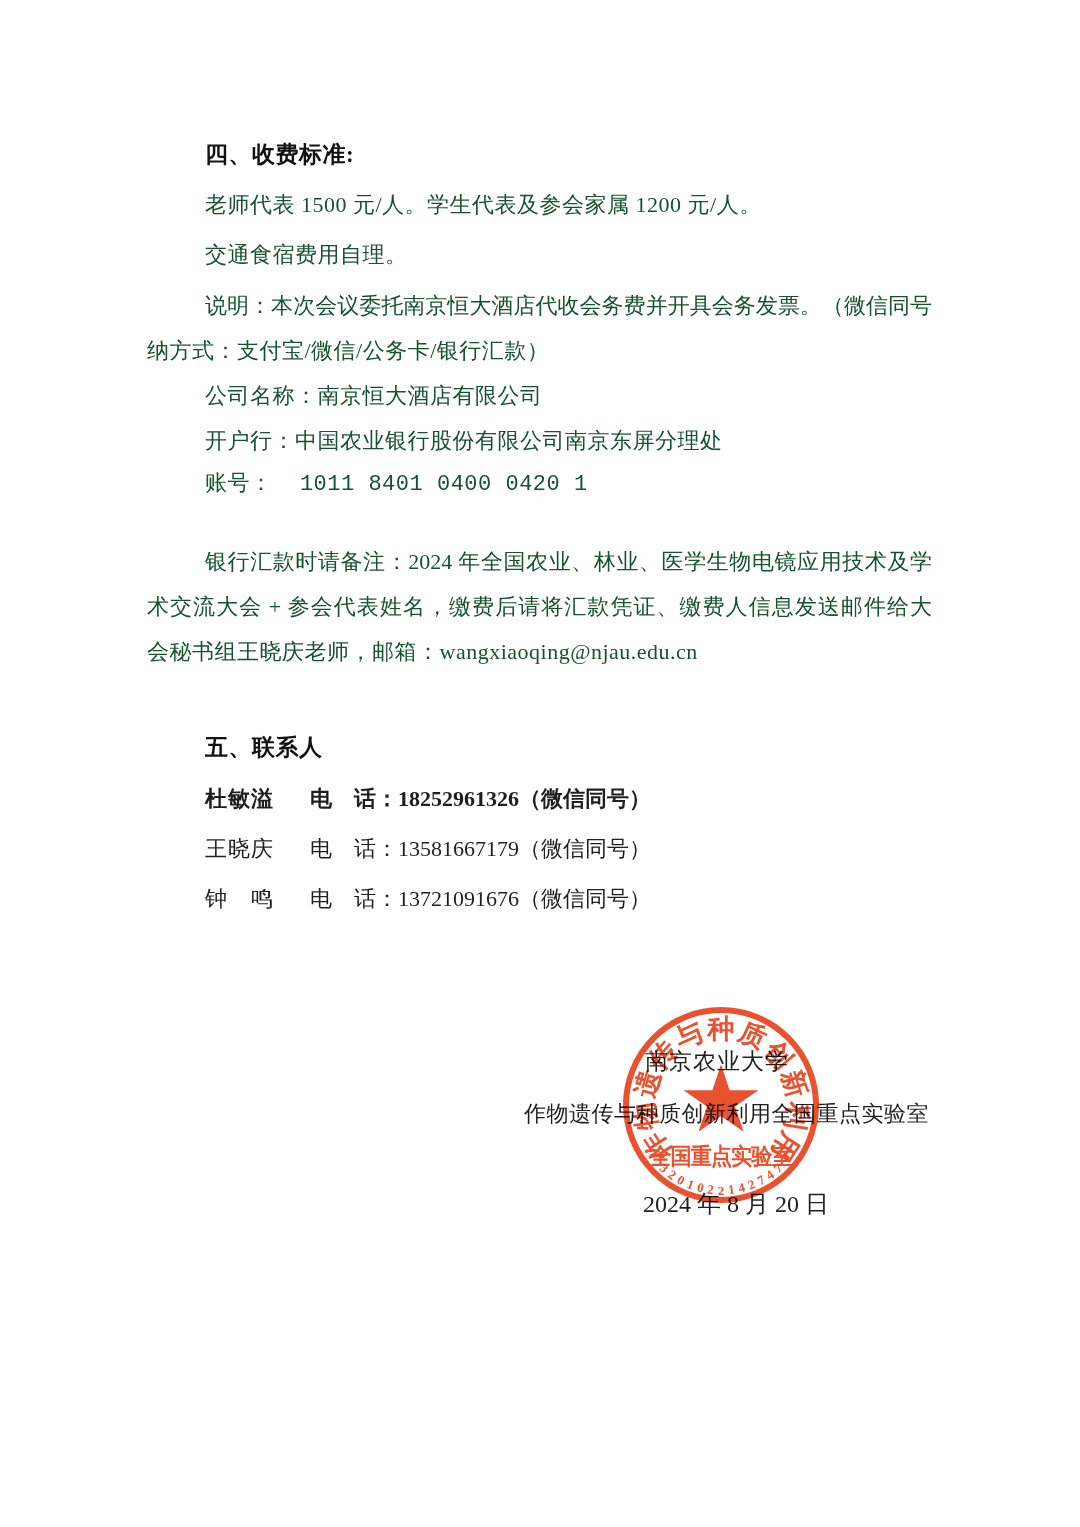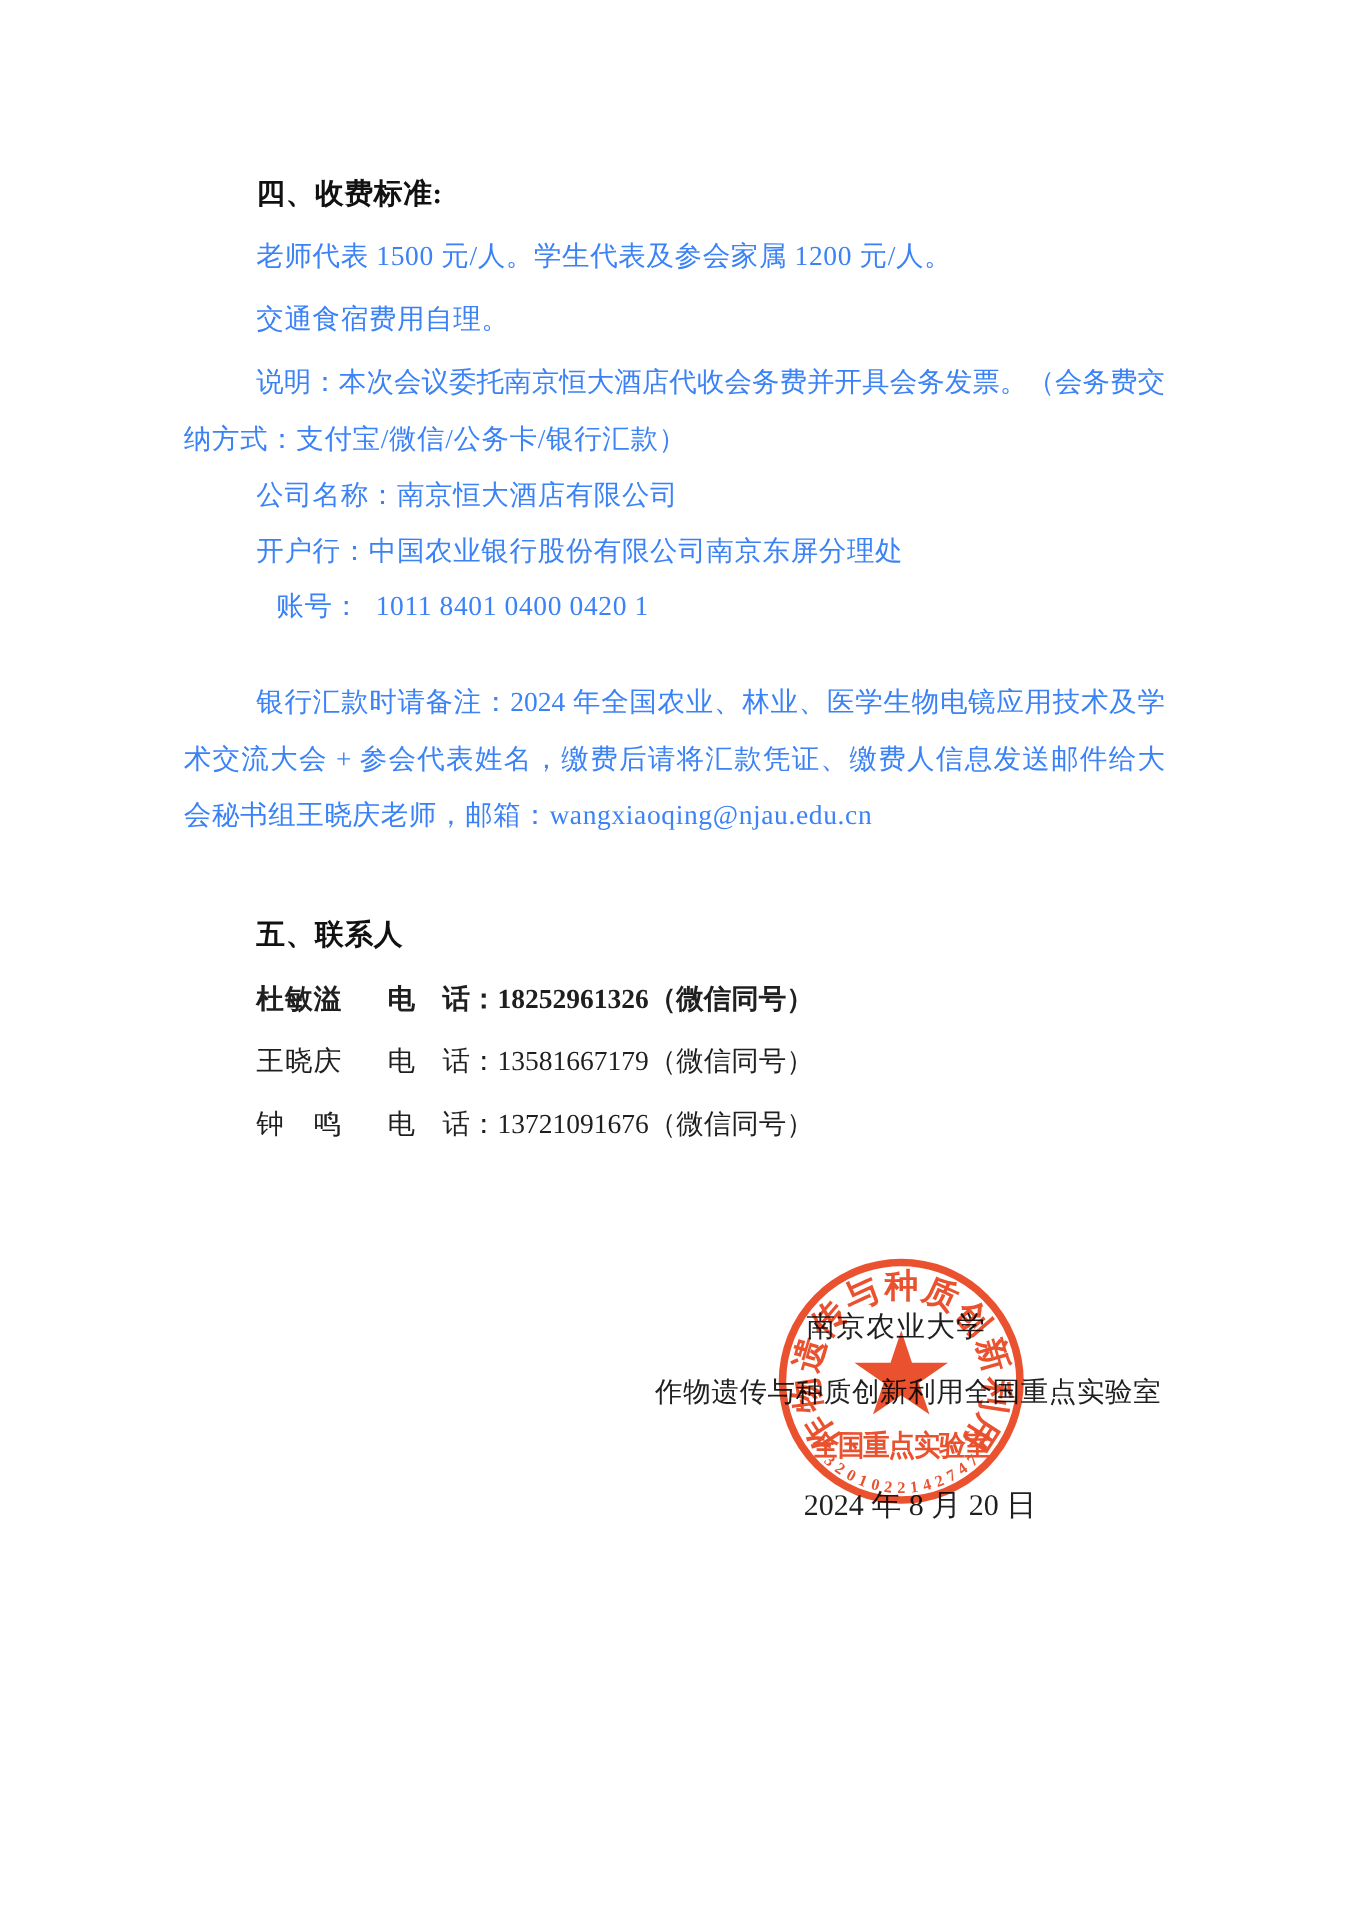--- a/index.html
+++ b/index.html
@@ -2,21 +2,21 @@
 <html><head>
 <meta charset="utf-8">
 <style>
   html,body{margin:0;padding:0;background:#ffffff;}
   .page{
     position:relative;width:1080px;height:1232px;background:#ffffff;overflow:hidden;
     font-family:"Liberation Serif","DejaVu Serif",serif;color:#1f1f1f;
   }
   .line{
     position:absolute;font-size:22px;line-height:30px;letter-spacing:0.5px;
-    white-space:pre;color:#3b82f6;
+    white-space:pre;color:#14532d;
   }
   .just{
     white-space:normal;text-align:justify;text-align-last:justify;letter-spacing:0;
   }
   .heading{font-weight:bold;font-size:23px;color:#111;}
   .contact-row{position:absolute;left:0;top:0;width:1080px;height:30px;}
   .contact-row .name{position:absolute;left:205px;font-size:22px;letter-spacing:1px;white-space:pre;}
   .contact-row .phone-label{position:absolute;left:310px;font-size:22px;white-space:pre;}
   .contact-row .phone-val{position:absolute;left:398px;font-size:22px;white-space:pre;}
   .sig{position:absolute;white-space:pre;color:#1f1f1f;}
@@ -56,29 +56,29 @@
 <body>
 
 <div class="page">
 
   <div class="line heading" style="left:205px;top:140px;">四、收费标准:</div>
 
   <div class="line" style="left:205px;top:190px;">老师代表 1500 元/人。学生代表及参会家属 1200 元/人。</div>
 
   <div class="line" style="left:205px;top:240px;">交通食宿费用自理。</div>
 
-  <div class="line just" style="left:205px;top:291px;width:727px;">说明：本次会议委托南京恒大酒店代收会务费并开具会务发票。（会务费交</div>
+  <div class="line just" style="left:205px;top:291px;width:727px;">说明：本次会议委托南京恒大酒店代收会务费并开具会务发票。（微信同号</div>
 
   <div class="line" style="left:147px;top:336px;">纳方式：支付宝/微信/公务卡/银行汇款）</div>
 
   <div class="line" style="left:205px;top:381px;">公司名称：南京恒大酒店有限公司</div>
 
   <div class="line" style="left:205px;top:426px;">开户行：中国农业银行股份有限公司南京东屏分理处</div>
 
-  <div class="line" style="left:221px;top:470px;">账号：  1011 8401 0400 0420 1</div>
+  <div class="line" style="left:205px;top:470px;font-family:Liberation Mono, monospace;">账号：  1011 8401 0400 0420 1</div>
 
   <div class="line just" style="left:205px;top:547px;width:727px;">银行汇款时请备注：2024 年全国农业、林业、医学生物电镜应用技术及学</div>
 
   <div class="line" style="left:147px;top:637px;">会秘书组王晓庆老师，邮箱：wangxiaoqing@njau.edu.cn</div>
 
   <div class="line just" style="left:147px;top:592px;width:785px;">术交流大会 + 参会代表姓名，缴费后请将汇款凭证、缴费人信息发送邮件给大</div>
 
   <div class="line heading" style="left:205px;top:733px;">五、联系人</div>
 
   <div class="contact-row" style="top:784px;font-weight:bold;">

